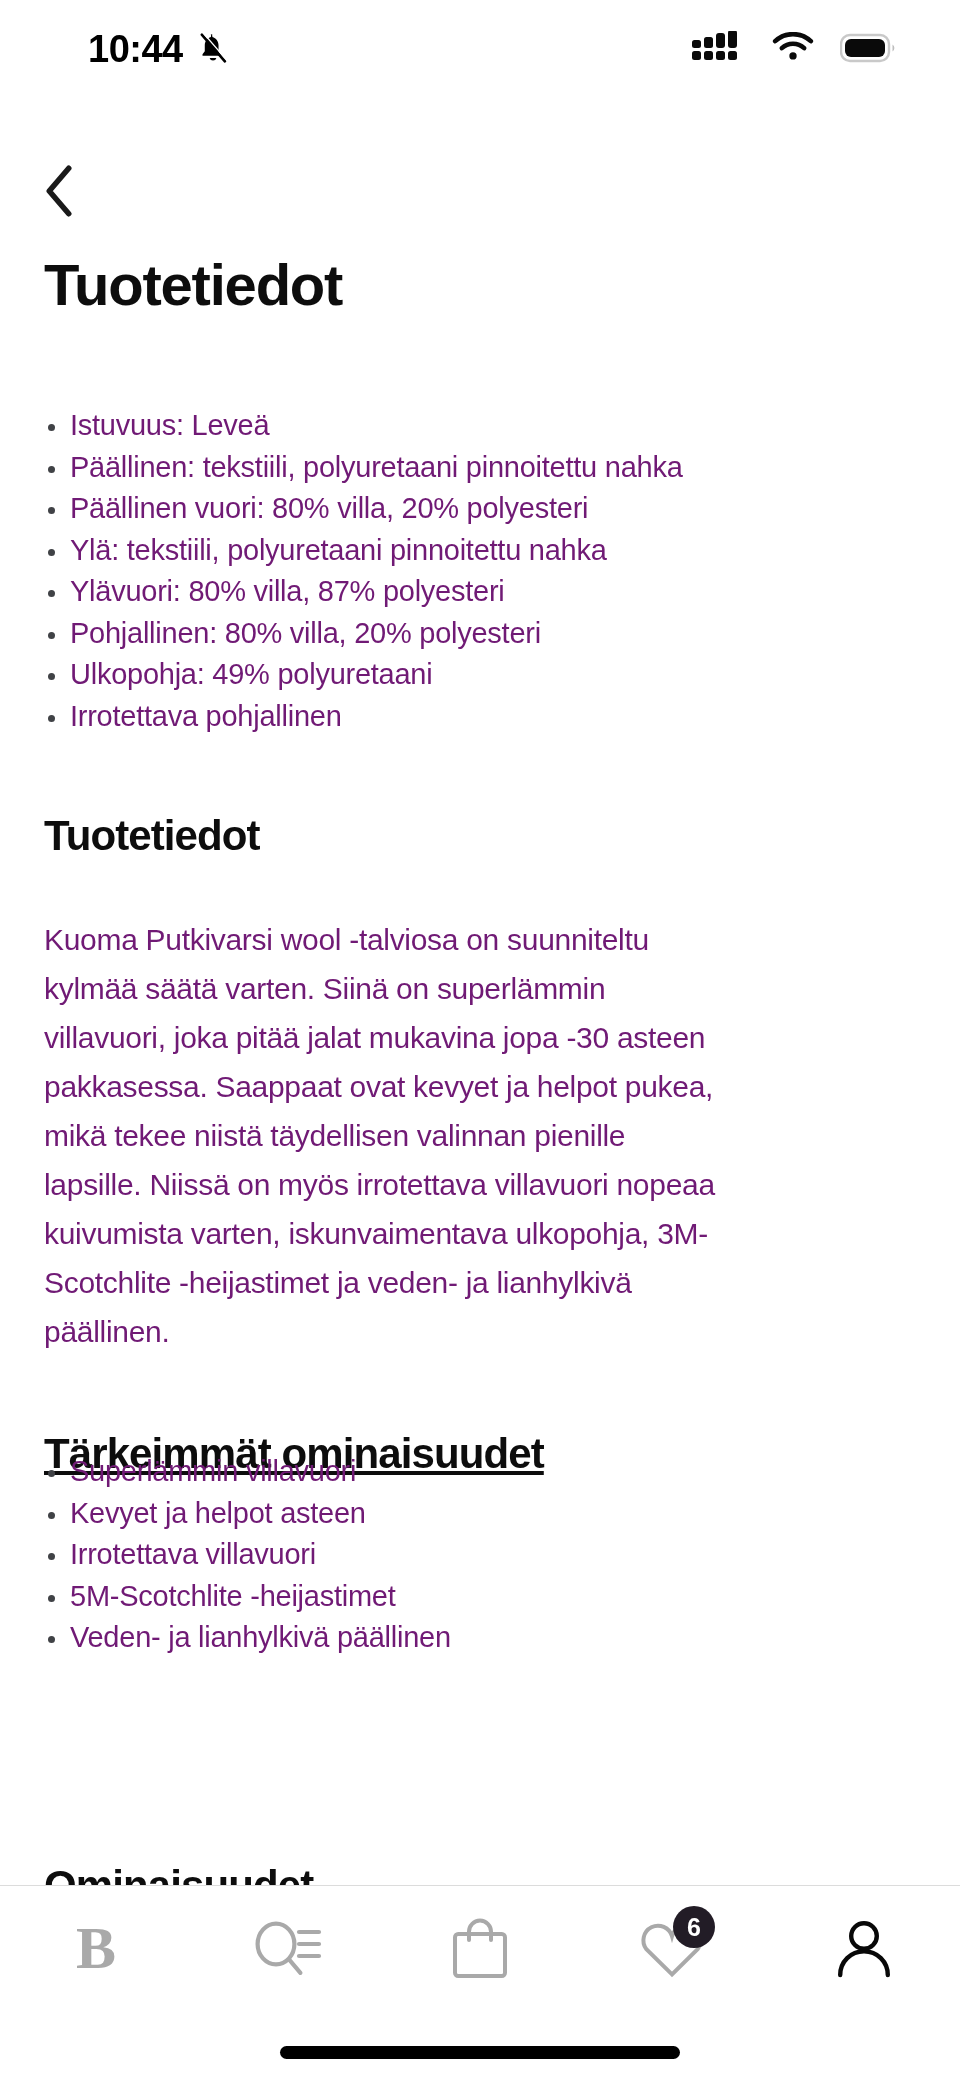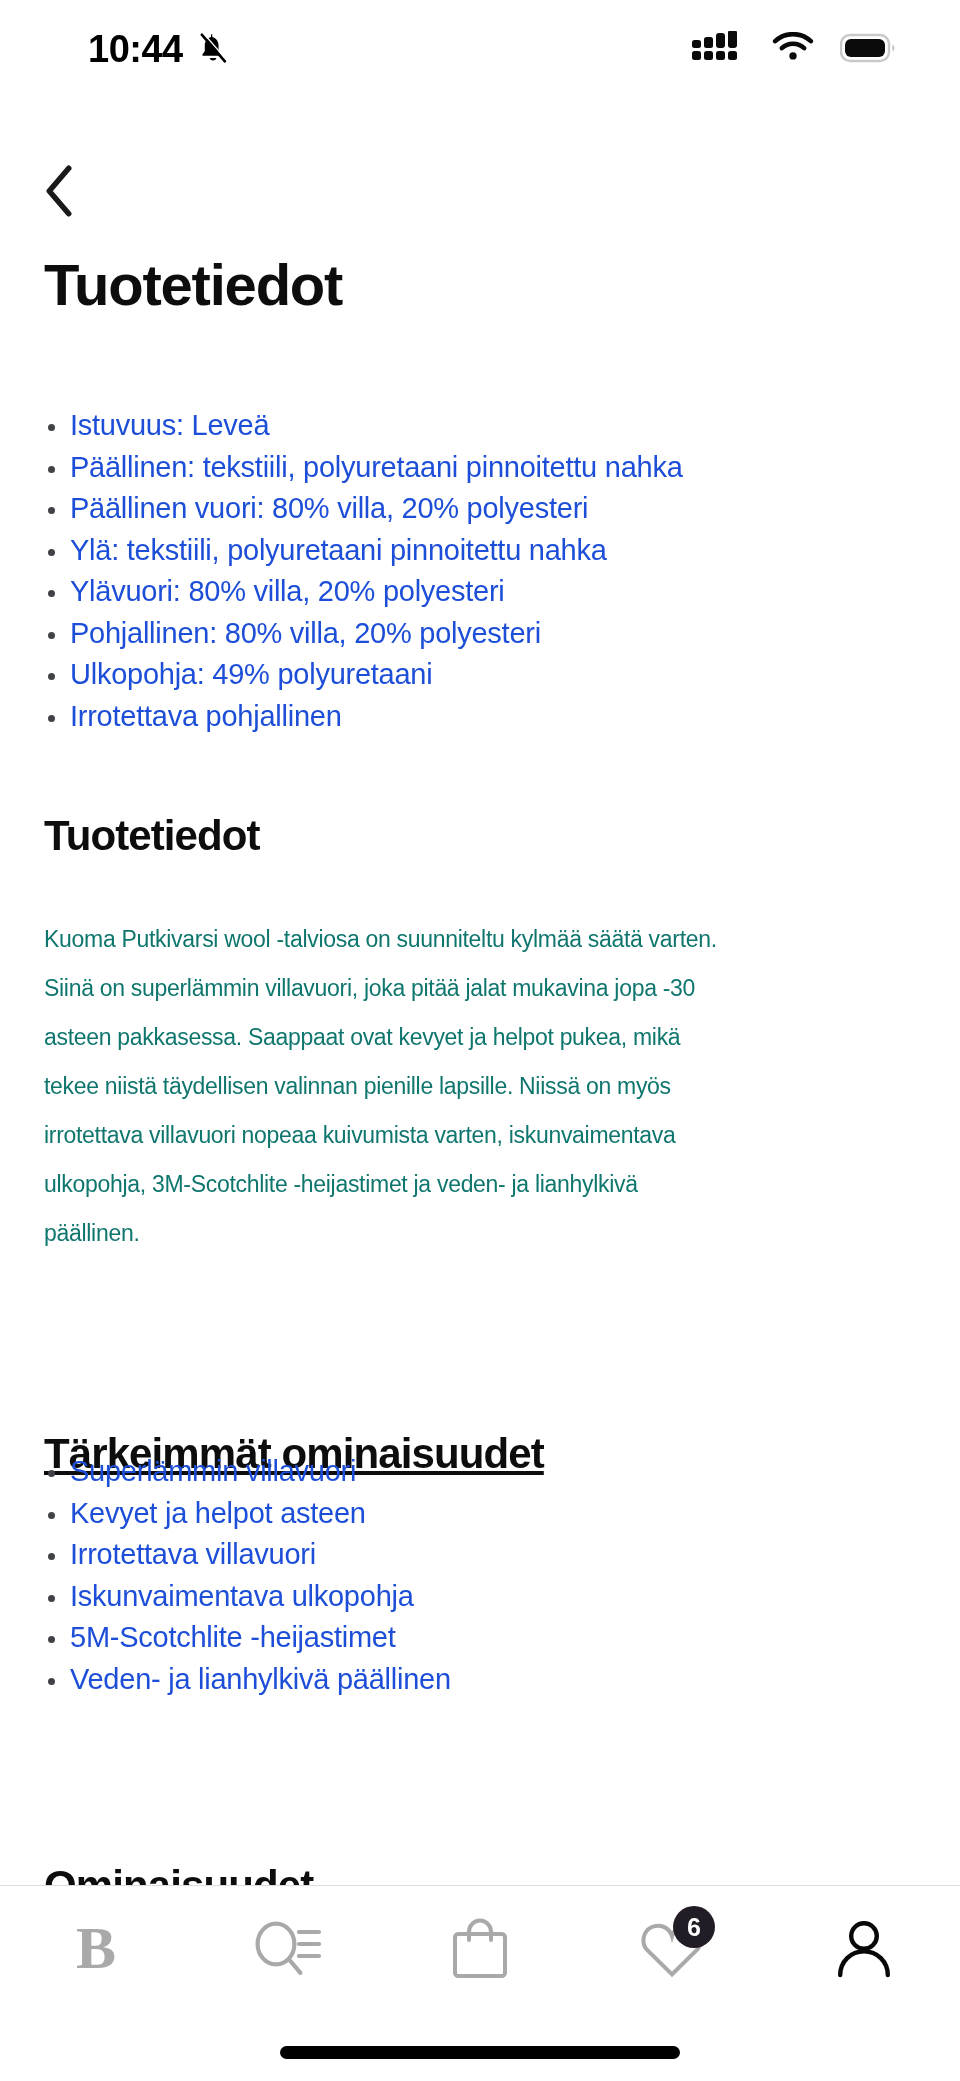--- a/index.html
+++ b/index.html
@@ -92,21 +92,21 @@
     position: absolute;
     left: 46px;
     width: 860px;
     list-style: none;
   }
   .bullets li {
     position: relative;
     padding-left: 24px;
     font-size: 29px;
     line-height: 41.5px;
-    color: #1d4ed8;
+    color: #701a75;
     letter-spacing: -0.25px;
     white-space: nowrap;
   }
   .bullets li::before {
     content: "";
     position: absolute;
     left: 2px;
     top: 19px;
     width: 7px;
     height: 7px;
@@ -128,23 +128,23 @@
   }
   #h-desc { top: 815px; }
   #h-features { top: 1433px; text-decoration: underline; }
   #h-specs2 { top: 1865px; }
 
   .body-text {
     position: absolute;
     left: 44px;
     top: 915px;
     width: 680px;
-    font-size: 23px;
+    font-size: 30px;
     line-height: 49px;
-    color: #0f766e;
+    color: #701a75;
     letter-spacing: -0.3px;
   }
 
   
   .tabbar {
     position: absolute;
     left: 0;
     bottom: 71px;
     width: 960px;
     height: 125px;
@@ -265,37 +265,36 @@
 
   <div class="content">
 
     <div class="page-title">Tuotetiedot</div>
 
     <ul class="bullets" id="specs-list">
       <li>Istuvuus: Leveä</li>
       <li>Päällinen: tekstiili, polyuretaani pinnoitettu nahka</li>
       <li>Päällinen vuori: 80% villa, 20% polyesteri</li>
       <li>Ylä: tekstiili, polyuretaani pinnoitettu nahka</li>
-      <li>Ylävuori: 80% villa, 20% polyesteri</li>
+      <li>Ylävuori: 80% villa, 87% polyesteri</li>
       <li>Pohjallinen: 80% villa, 20% polyesteri</li>
       <li>Ulkopohja: 49% polyuretaani</li>
       <li>Irrotettava pohjallinen</li>
     </ul>
 
     <h2 class="section-h" id="h-desc">Tuotetiedot</h2>
 
     <p class="body-text">Kuoma Putkivarsi wool -talviosa on suunniteltu kylmää säätä varten. Siinä on superlämmin villavuori, joka pitää jalat mukavina jopa -30 asteen pakkasessa. Saappaat ovat kevyet ja helpot pukea, mikä tekee niistä täydellisen valinnan pienille lapsille. Niissä on myös irrotettava villavuori nopeaa kuivumista varten, iskunvaimentava ulkopohja, 3M-Scotchlite -heijastimet ja veden- ja lianhylkivä päällinen.</p>
 
     <h2 class="section-h" id="h-features">Tärkeimmät ominaisuudet</h2>
 
     <ul class="bullets" id="features-list">
       <li>Superlämmin villavuori</li>
       <li>Kevyet ja helpot asteen</li>
       <li>Irrotettava villavuori</li>
-      <li>Iskunvaimentava ulkopohja</li>
       <li>5M-Scotchlite -heijastimet</li>
       <li>Veden- ja lianhylkivä päällinen</li>
     </ul>
 
     <h2 class="section-h" id="h-specs2">Ominaisuudet</h2>
 
   </div>
 
   <div class="tabbar">
 

